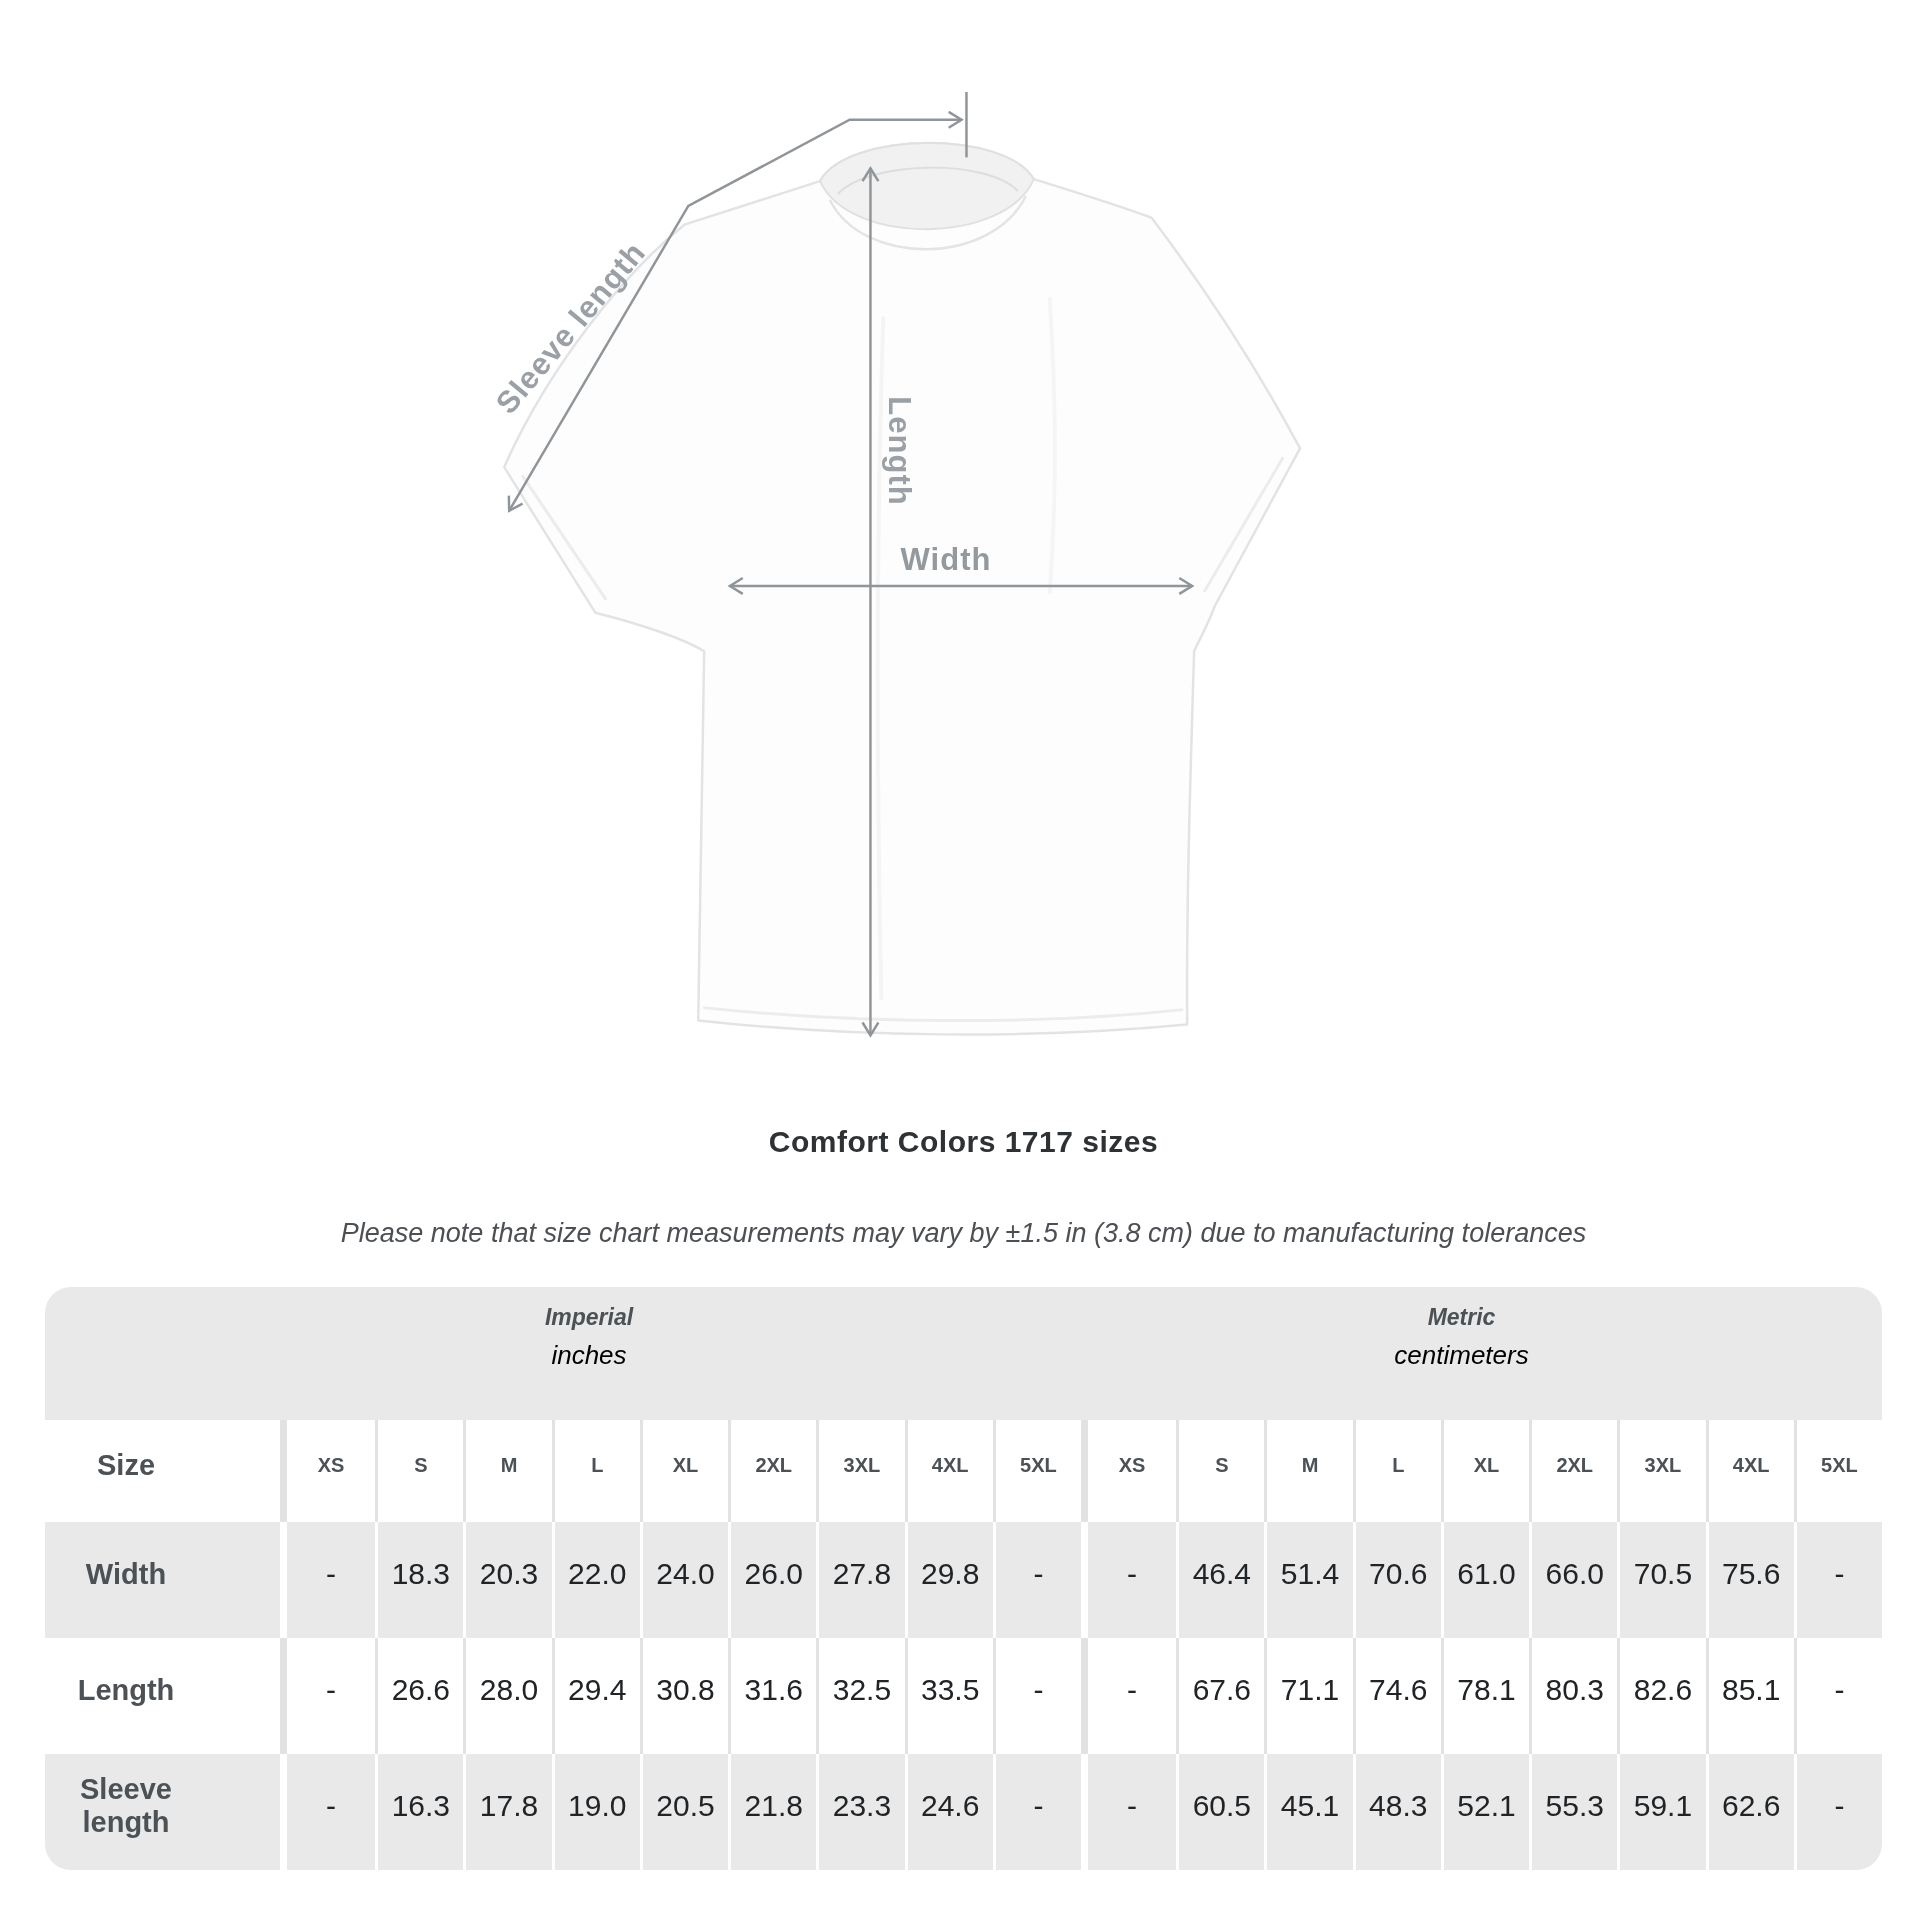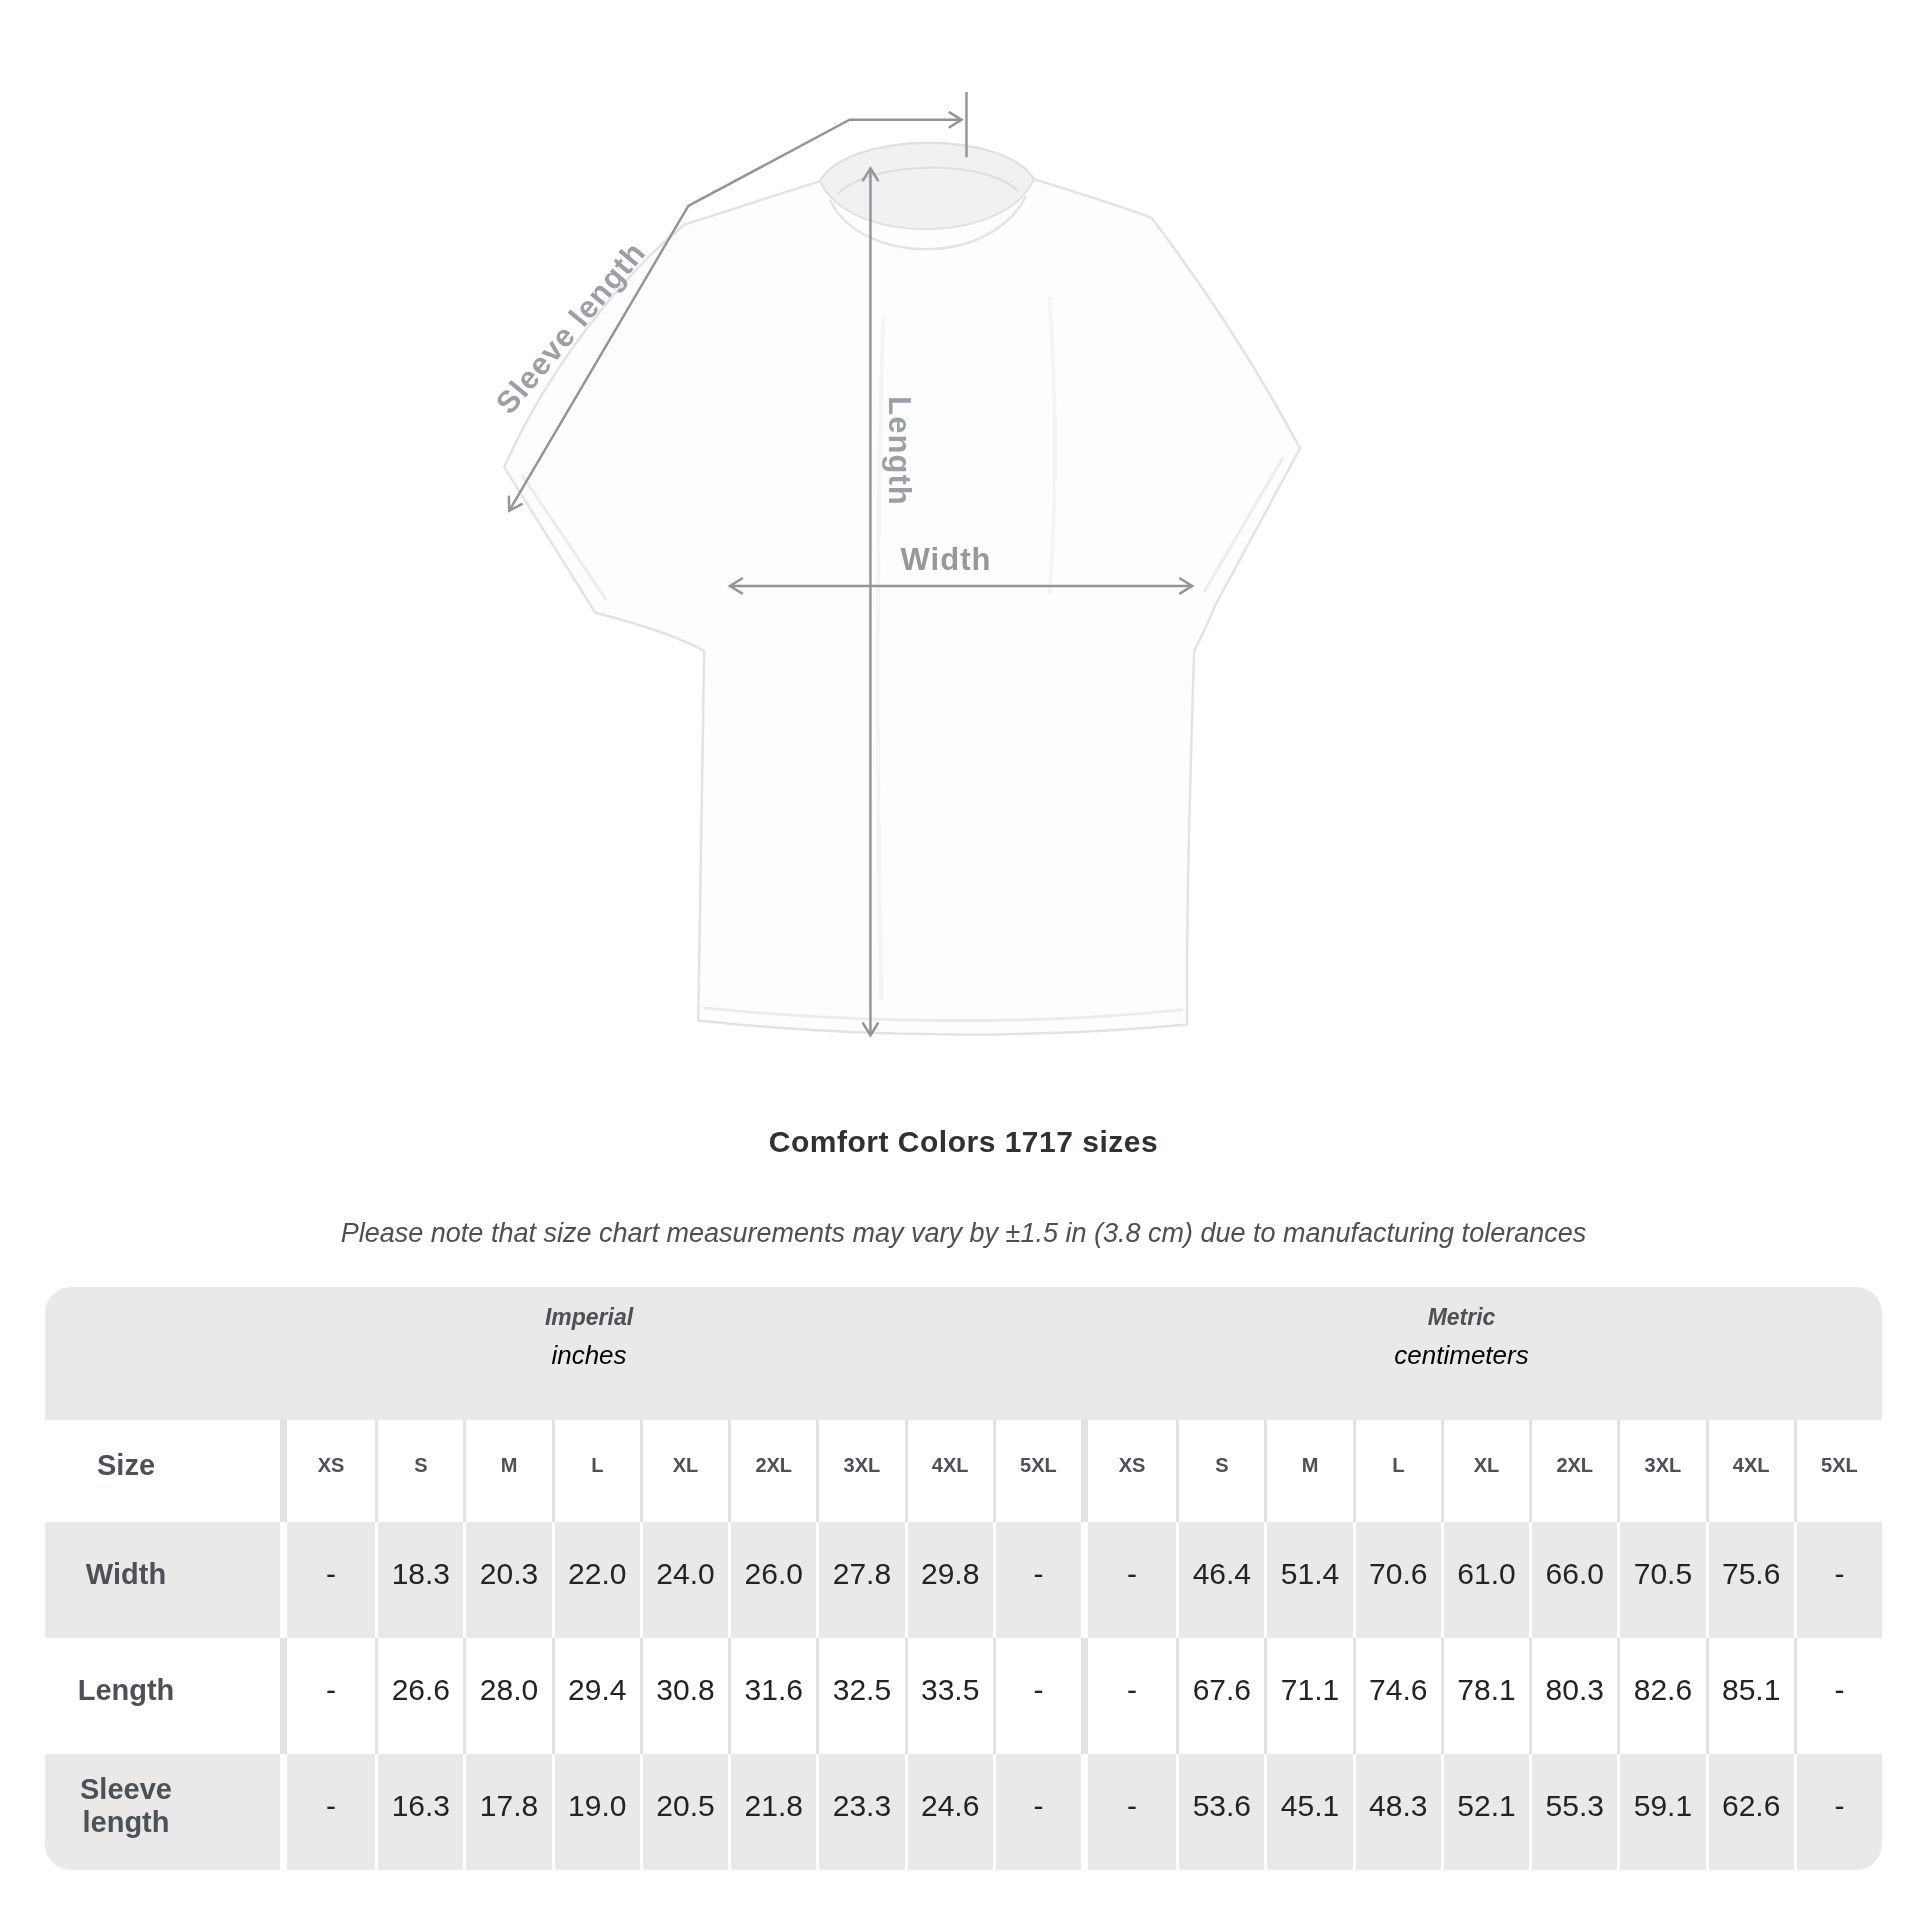--- a/index.html
+++ b/index.html
@@ -198,21 +198,21 @@
           <div class="cell data">16.3</div>
           <div class="cell data">17.8</div>
           <div class="cell data">19.0</div>
           <div class="cell data">20.5</div>
           <div class="cell data">21.8</div>
           <div class="cell data">23.3</div>
           <div class="cell data">24.6</div>
           <div class="cell data">-</div>
           <div class="cell gut"></div>
           <div class="cell data first">-</div>
-          <div class="cell data">53.6</div>
+          <div class="cell data">60.5</div>
           <div class="cell data">45.1</div>
           <div class="cell data">48.3</div>
           <div class="cell data">52.1</div>
           <div class="cell data">55.3</div>
           <div class="cell data">59.1</div>
           <div class="cell data">62.6</div>
           <div class="cell data">-</div>
         </div>
       </div>
   </div>

